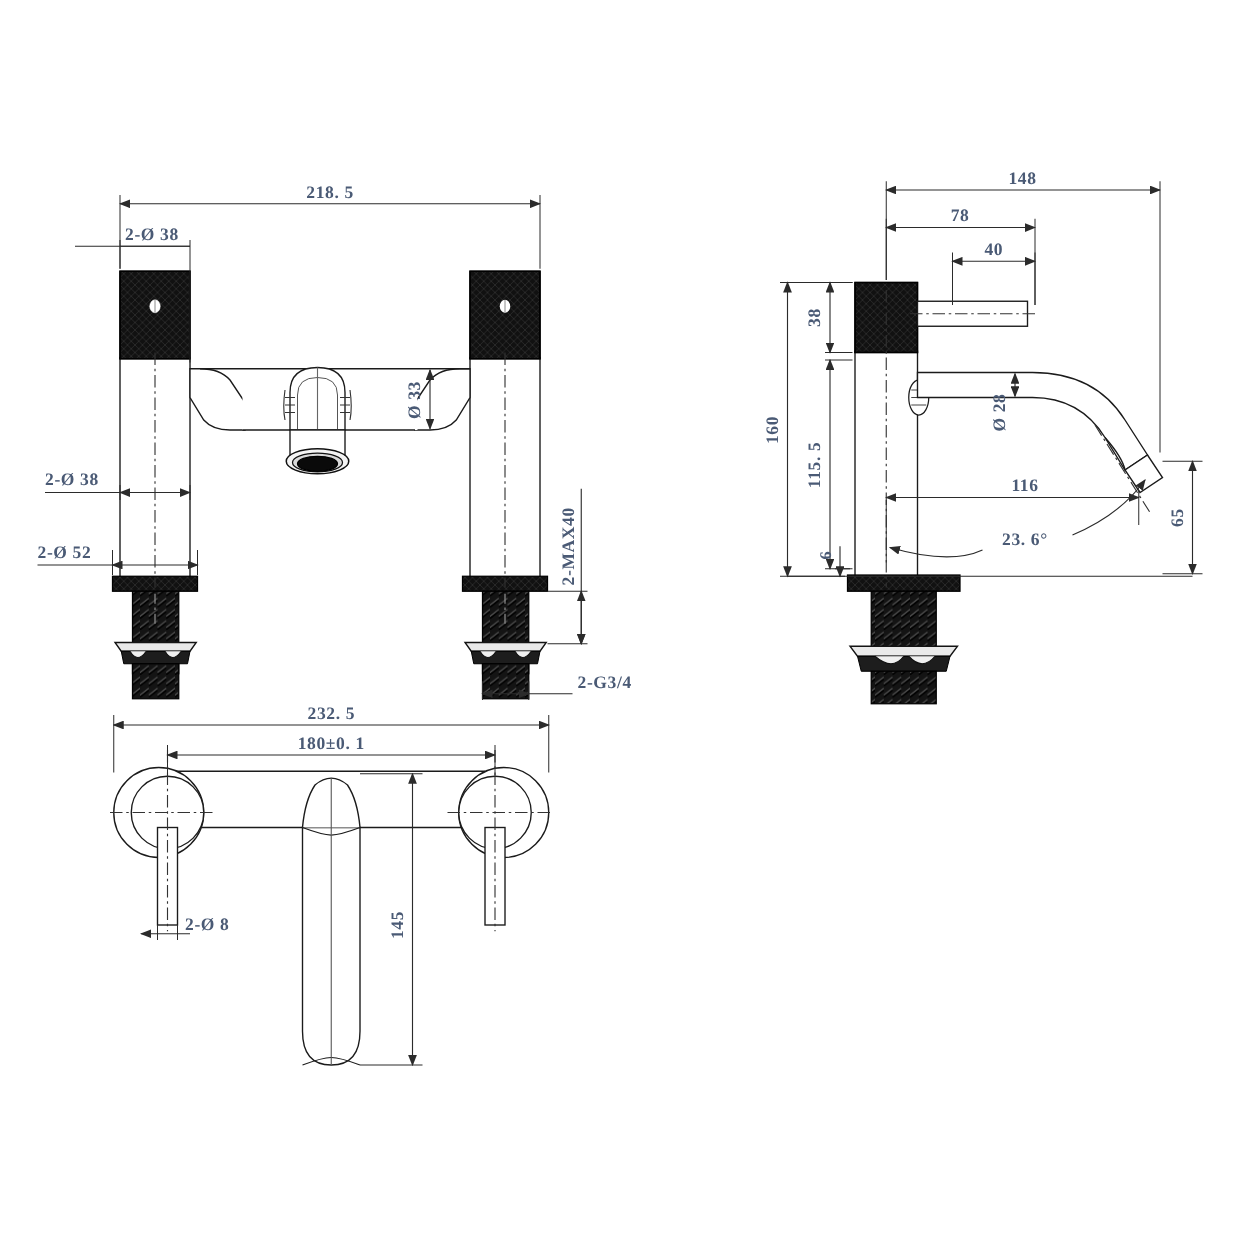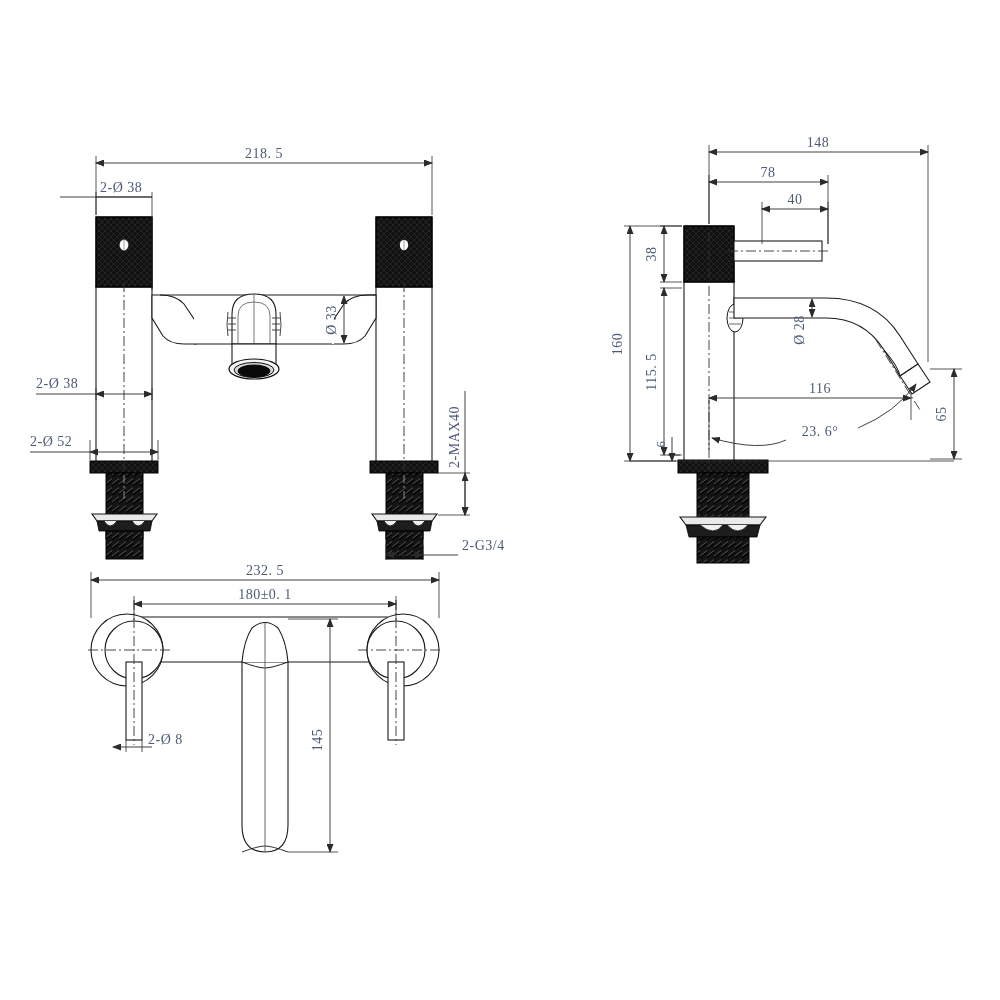--- a/index.html
+++ b/index.html
@@ -3,21 +3,21 @@
 <meta charset="utf-8">
 <title>Technical Drawing</title>
 <style>
   html,body{margin:0;padding:0;background:#ffffff;}
   body{
     width:1000px;height:1000px;
     font-family:"Liberation Serif", serif;
     overflow:hidden;
     position:relative;
   }
-  #sheet{position:absolute;left:0;top:0;width:1000px;height:869px;}
+  #sheet{position:absolute;left:0;top:0;width:1000px;height:869px;font-weight:bold;}
   svg{display:block;}
   .dimtxt{
     font-family:"Liberation Serif", serif;
     font-size:14px;
     fill:#4a5a75;
     letter-spacing:0.5px;
   }
   .dimtxt.small{font-size:13px;}
   .metal-outline{fill:#ffffff;stroke:#1b1b1b;stroke-width:1.1;}
   .dimline{stroke:#2b2b2b;stroke-width:0.9;fill:none;}

